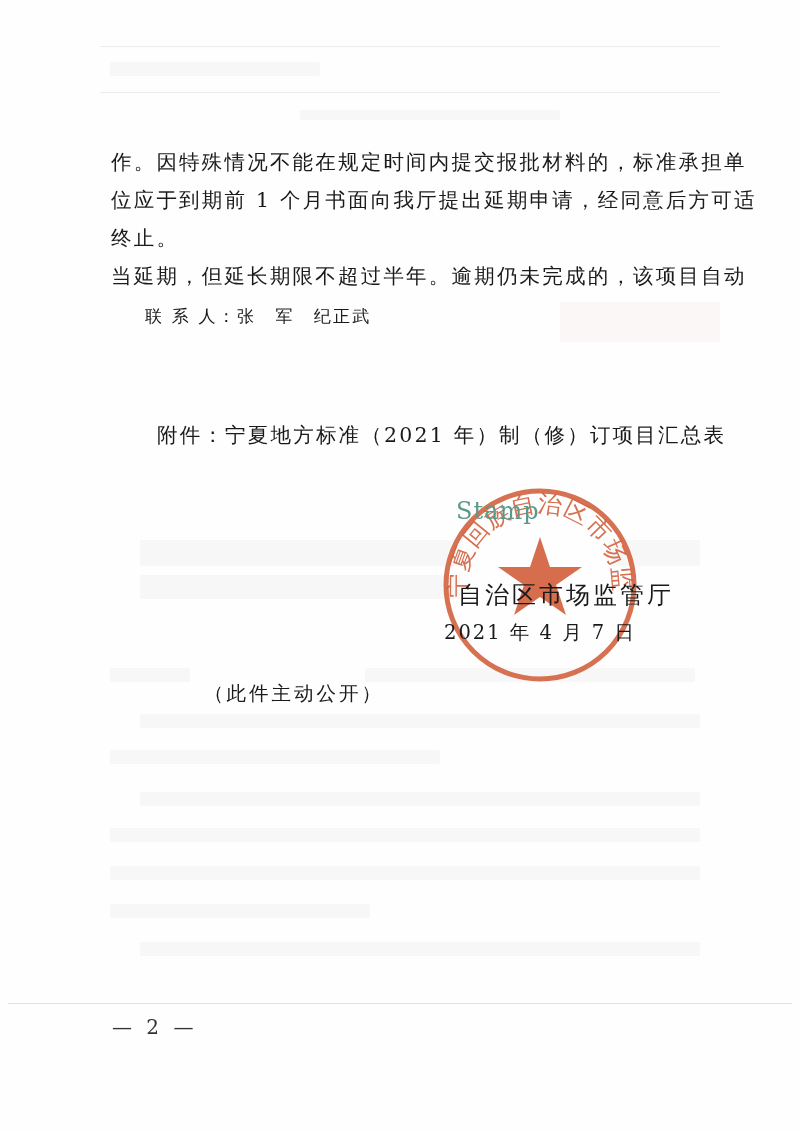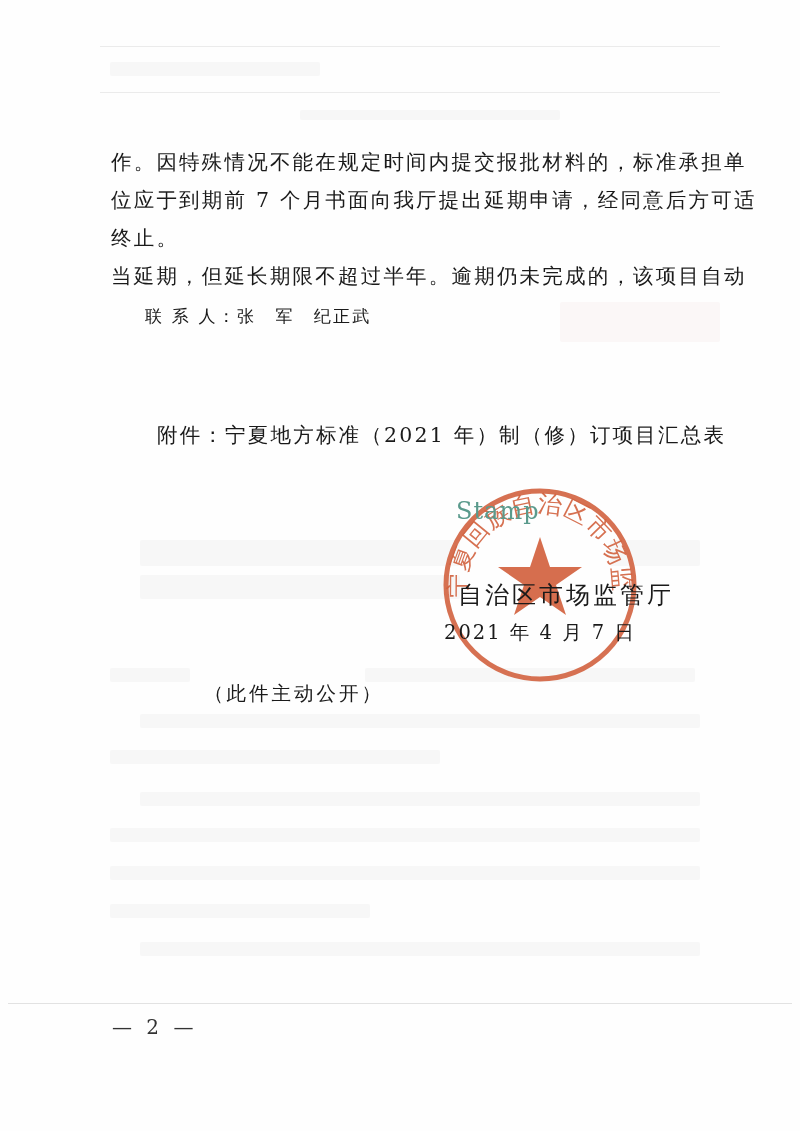--- a/index.html
+++ b/index.html
@@ -146,21 +146,21 @@
     <div class="ghost-bar" style="left:110px;top:750px;width:330px;"></div>
     <div class="ghost-bar" style="left:140px;top:792px;width:560px;"></div>
     <div class="ghost-bar" style="left:110px;top:828px;width:590px;"></div>
     <div class="ghost-bar" style="left:110px;top:866px;width:590px;"></div>
     <div class="ghost-bar" style="left:110px;top:904px;width:260px;"></div>
     <div class="ghost-bar" style="left:140px;top:942px;width:560px;"></div>
   </div>
 
   <div class="body-text" style="top:143px;">
     <span class="para-line">作。因特殊情况不能在规定时间内提交报批材料的，标准承担单</span>
-    <span class="para-line">位应于到期前 7 个月书面向我厅提出延期申请，经同意后方可适</span>
+    <span class="para-line">位应于到期前 1 个月书面向我厅提出延期申请，经同意后方可适</span>
     <span class="para-line">终止。</span>
     <span class="para-line">当延期，但延长期限不超过半年。逾期仍未完成的，该项目自动</span>
   </div>
 
   <div class="contact" style="top:305px;">
     <span class="label">联 系 人：</span><span>张　军　纪正武</span>
   </div>
 
   <div class="attachment">
     <span>附件：</span><span>宁夏地方标准（2021 年）制（修）订项目汇总表</span>

